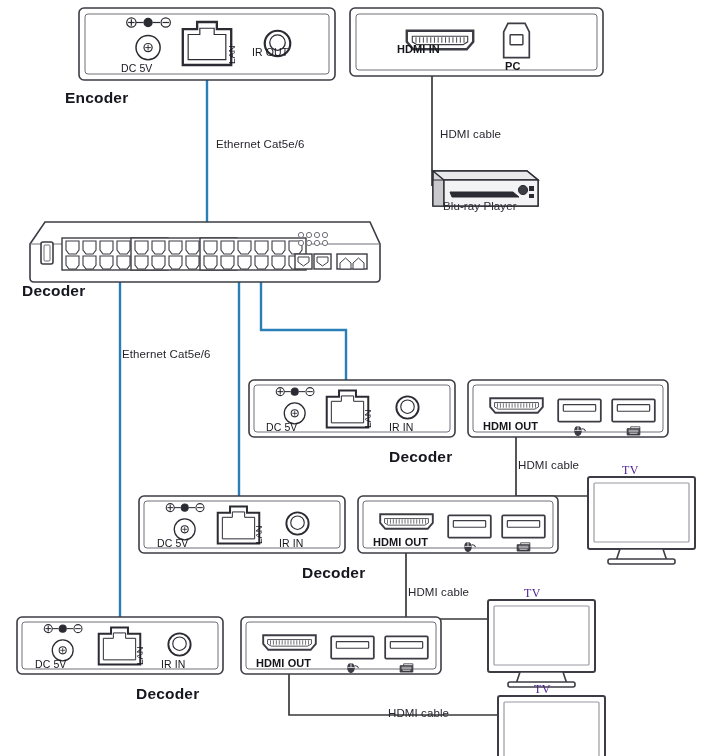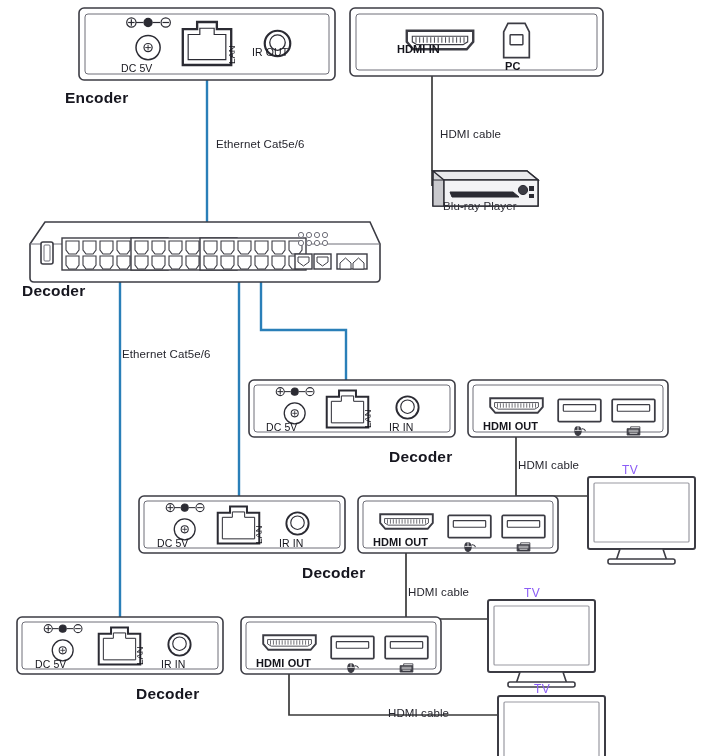--- a/index.html
+++ b/index.html
@@ -18,21 +18,21 @@
 
   
   .lbl{position:absolute;white-space:nowrap;z-index:4;text-align:center;}
   .lbl-device{
     font-size:15.5px;font-weight:bold;letter-spacing:.2px;color:#16161f;
   }
   .lbl-cable{
     font-size:11.5px;color:#26262e;letter-spacing:.1px;
   }
   .lbl-tv{
-    font-size:12px;color:#8b5cf6;letter-spacing:.3px;
+    font-size:12px;color:#4c1d95;letter-spacing:.3px;font-family:Liberation Serif, serif;
   }
   .lbl-bd{
     font-size:11.5px;color:#2b2b33;letter-spacing:.1px;
   }
   .port-txt{
     position:absolute;font-size:10.5px;color:#15151c;white-space:nowrap;z-index:4;
     letter-spacing:.1px;
   }
   .port-txt.b{font-weight:bold;font-size:11px;}
   .port-txt.vert{

